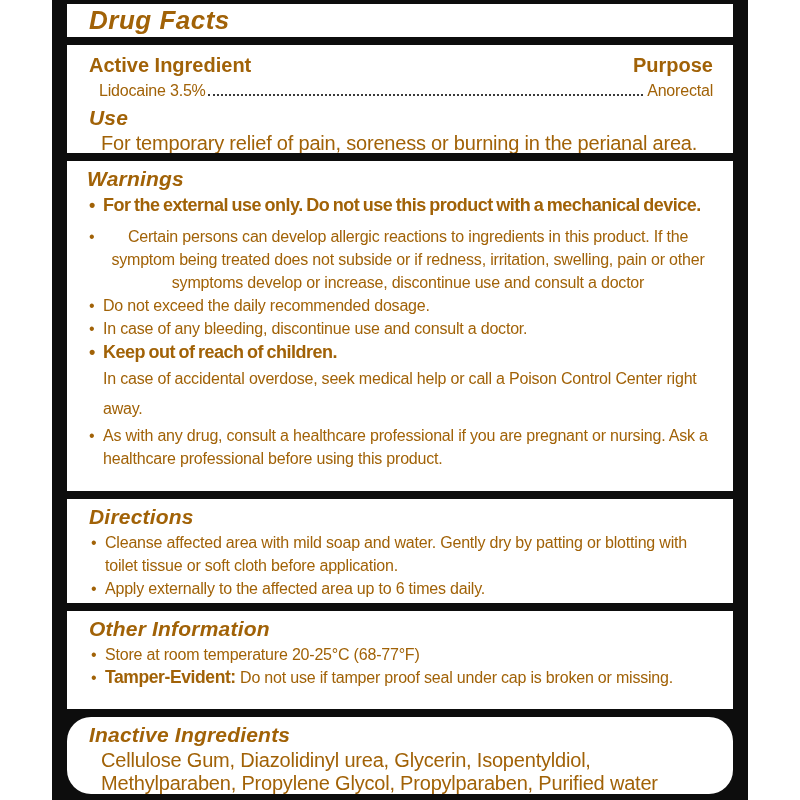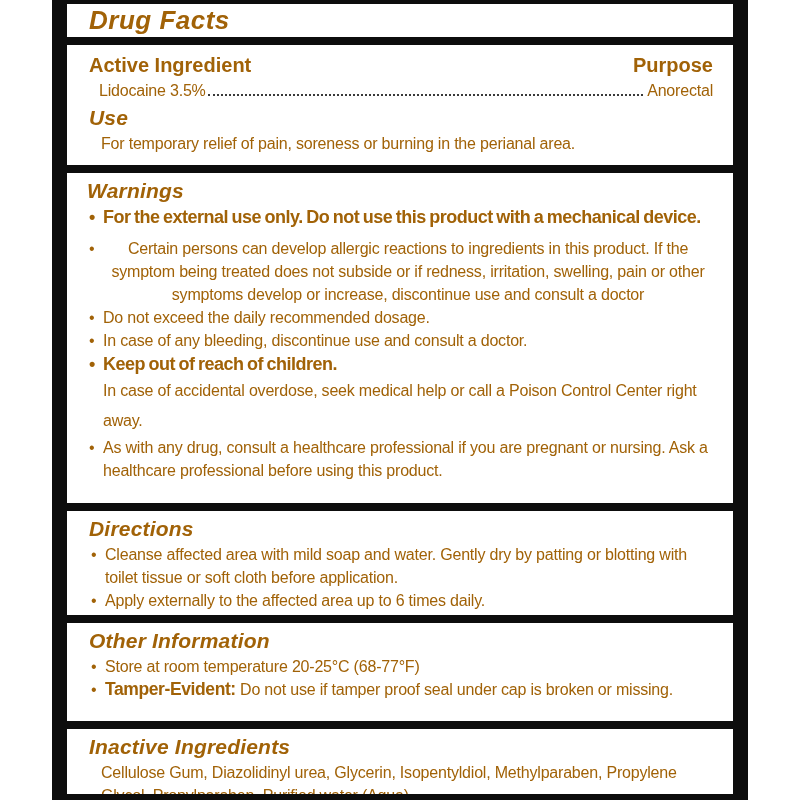--- a/index.html
+++ b/index.html
@@ -9,45 +9,45 @@
     font-family:"Liberation Sans", sans-serif; color:#a16207;
   }
   .frame {
     position:absolute; left:52px; top:0; width:696px; height:800px;
     background:#0d0d0d;
     padding:4px 15px 6px 15px;
     display:flex; flex-direction:column; gap:8px;
   }
   .box { background:#ffffff; overflow:hidden; padding:0 20px 0 22px; }
   .sec-title { height:33px; display:flex; align-items:center; }
-  .sec-active { height:120px; }
+  .sec-active { height:108px; }
   .sec-warnings { height:330px;padding-left:20px; }
   .sec-directions { height:104px; }
   .sec-other { height:98px; }
-  .sec-inactive { flex:1; }
+  .sec-inactive { flex:1;border-radius:24px; }
 
   .drug-facts {
     font-size:26px; font-weight:bold; font-style:italic; letter-spacing:0.5px;
   }
   .sec-head {
     font-size:21px; font-weight:bold; font-style:italic;
     margin:6px 0 2px 0; letter-spacing:0.2px;
   }
   .sec-head.tight { margin-top:4px; }
   .cols {
     display:flex; justify-content:space-between; align-items:baseline;
     margin-top:9px; font-size:20px; font-weight:bold;
   }
   .leader-row {
     display:flex; align-items:baseline; font-size:16px; line-height:23px;
     padding-left:10px; margin-top:2px; letter-spacing:-0.2px;
   }
   .leader { flex:1; border-bottom:2px dotted #3a3a3a; margin:0 4px 4px 2px; }
   .body-text {
-    font-size:16px; line-height:23px; letter-spacing:-0.2px; padding-left:12px;
+    font-size:20px; line-height:23px; letter-spacing:-0.2px; padding-left:12px;
   }
   .bullet {
     position:relative; padding-left:16px;
     font-size:16px; line-height:23px; letter-spacing:-0.2px;
   }
   .bullet::before { content:"\2022"; position:absolute; left:2px; }
   .bullet.bold {
     font-weight:bold; font-size:18px; line-height:24px;
     letter-spacing:-0.5px; word-spacing:-1px;
   }

